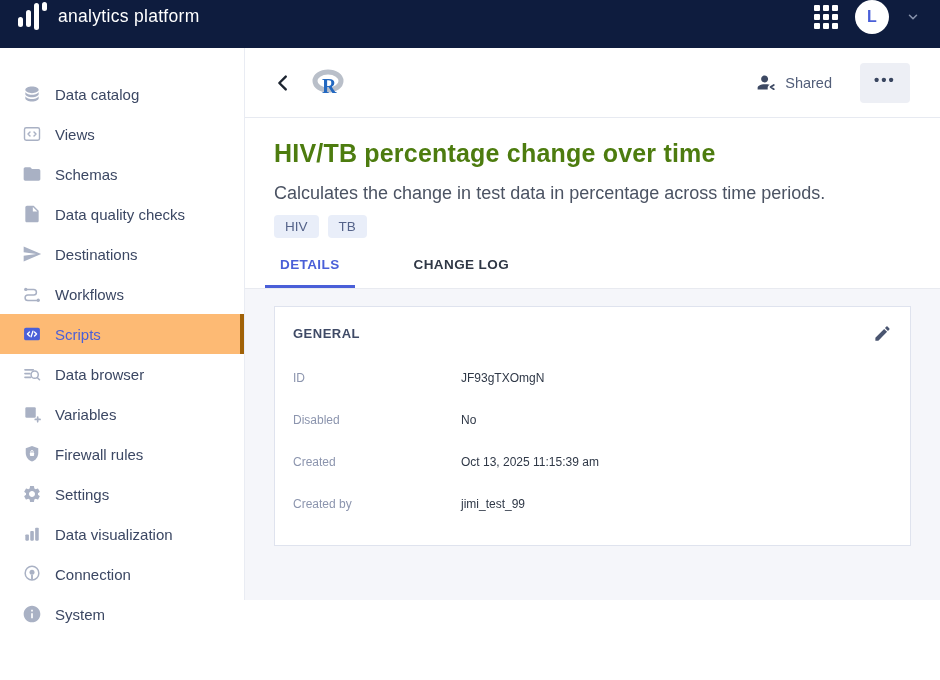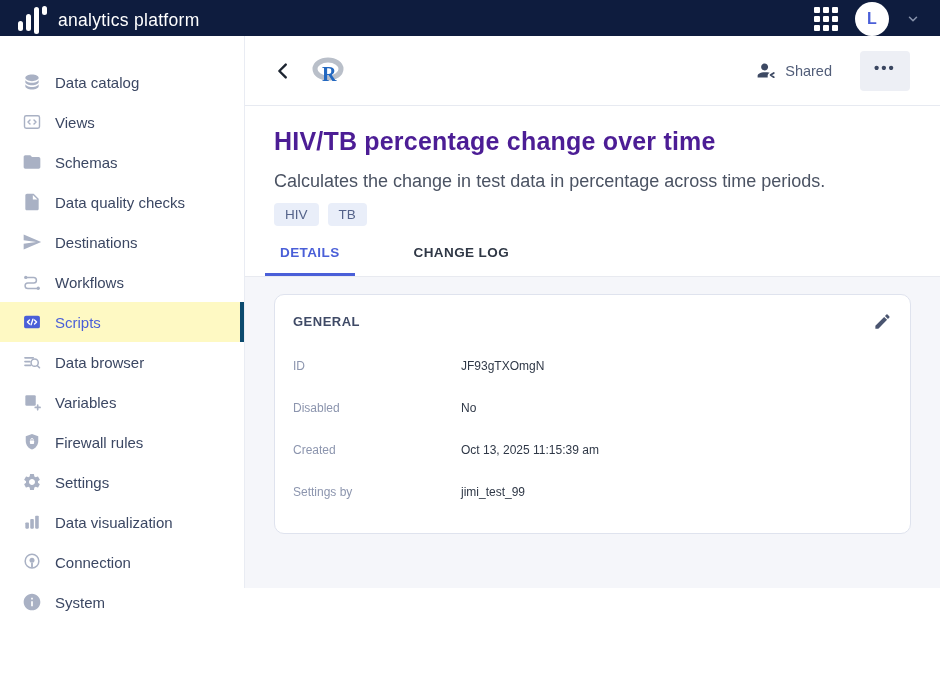--- a/index.html
+++ b/index.html
@@ -1,20 +1,20 @@
 <!DOCTYPE html>
 <html><head>
 <meta charset="utf-8">
 <style>
   * { margin:0; padding:0; box-sizing:border-box; }
   html,body { width:940px; height:680px; overflow:hidden; background:#fff;
     font-family:"Liberation Sans", sans-serif; }
 
   
-  .topbar { height:36px; background:#0e1c3e; display:flex; align-items:flex-end;
+  .topbar { height:48px; background:#0e1c3e; display:flex; align-items:flex-start;
     padding:0 20px 0 18px; }
   .brand { display:flex; align-items:center; }
   .logo-bars { display:flex; align-items:center; gap:3px; height:32px; }
   .logo-bars span { width:5px; border-radius:3px; background:#fff; display:block; }
   .lb1 { height:10px; transform:translateY(6px); }
   .lb2 { height:17px; transform:translateY(2px); }
   .lb3 { height:27px; }
   .lb4 { height:9px; transform:translateY(-10px); }
   .brand-text { margin-left:11px; color:#fff; font-size:17.5px; font-weight:500;
     letter-spacing:.3px; }
@@ -31,51 +31,51 @@
   .shell { display:flex; height:552px; }
 
   
   .sidebar { width:245px; background:#fff; border-right:1px solid #e9ecf3;
     padding-top:26px; flex-shrink:0; }
   .nav-item { height:40px; display:flex; align-items:center; gap:13px;
     padding-left:22px; font-size:15px; color:#3b4763; cursor:pointer; }
   .nav-item svg { width:20px; height:20px; flex-shrink:0; }
   .nav-item .ic { fill:#a9b1c4; stroke:none; }
   .nav-item .ic-s { fill:none; stroke:#a9b1c4; }
-  .nav-item.active { background:#fef9c3; color:#4a5fd8; border-right:4px solid #0c4a6e; }
+  .nav-item.active { background:#fdba74; color:#4a5fd8; border-right:4px solid #a16207; }
 
   
   .main { flex:1; display:flex; flex-direction:column; background:#fff; min-width:0; }
   .toolbar { height:70px; display:flex; align-items:center; padding:0 30px 0 25px;
     border-bottom:1px solid #e7eaf1; flex-shrink:0; }
   .back-btn { width:26px; height:26px; display:flex; align-items:center;
     justify-content:center; cursor:pointer; }
   .r-logo { margin-left:16px; position:relative; width:34px; height:28px; }
   .shared { margin-left:auto; display:flex; align-items:center; gap:9px;
     color:#525e79; font-size:14.5px; cursor:pointer; }
   .more-btn { margin-left:28px; width:50px; height:40px; background:#edeff5;
     border:none; border-radius:4px; display:flex; align-items:center; justify-content:center;
     color:#3a4660; font-size:15px; font-weight:700; letter-spacing:2px; cursor:pointer;
     padding-bottom:6px; }
 
   .page-head { padding:21px 30px 0 29px; }
-  .page-title { font-size:25px; font-weight:700; color:#4c1d95; letter-spacing:.2px; }
+  .page-title { font-size:25px; font-weight:700; color:#4d7c0f; letter-spacing:.2px; }
   .page-desc { margin-top:15px; font-size:18px; color:#4b5363; }
   .tags { margin-top:11px; display:flex; gap:9px; }
   .chip { background:#e9eef9; color:#55638a; font-size:13.5px; padding:4px 11px;
     border-radius:4px; }
 
   .tabs { margin-top:19px; padding-left:20px; display:flex;gap:44px; }
   .tab { padding:0 15px 13px; font-size:13.5px; font-weight:700; letter-spacing:.4px;
     color:#2f3745; cursor:pointer; border-bottom:3px solid transparent; }
   .tab.active { color:#4a5fd8; border-bottom-color:#4a5fd8; }
 
   .content { flex:1; background:#f5f6fa; border-top:1px solid #e8eaf0;
     padding:17px 29px; }
-  .card { background:#fff; border:1px solid #dfe3ee; border-radius:10px;
+  .card { background:#fff; border:1px solid #dfe3ee; border-radius:0;
     padding:17px 18px 20px; }
   .card-head { display:flex; align-items:center; justify-content:space-between; }
   .card-heading { font-size:13px; font-weight:700; color:#3f4a66; letter-spacing:.5px; }
   .edit-btn { background:none; border:none; cursor:pointer; padding:0;
     display:flex; align-items:center; }
   .rows { margin-top:14px; }
   .row { height:42px; display:flex; align-items:center; font-size:12px; }
   .row .lbl { width:168px; color:#8c95ae; flex-shrink:0; }
   .row .val { color:#2f3847; }
 </style>
@@ -286,20 +286,20 @@
           </div>
           <div class="row">
             <span class="lbl">Disabled</span>
             <span class="val">No</span>
           </div>
           <div class="row">
             <span class="lbl">Created</span>
             <span class="val">Oct 13, 2025 11:15:39 am</span>
           </div>
           <div class="row">
-            <span class="lbl">Settings by</span>
+            <span class="lbl">Created by</span>
             <span class="val">jimi_test_99</span>
           </div>
         </div>
       </section>
     </div>
   </main>
 </div>
 
 </body></html>

